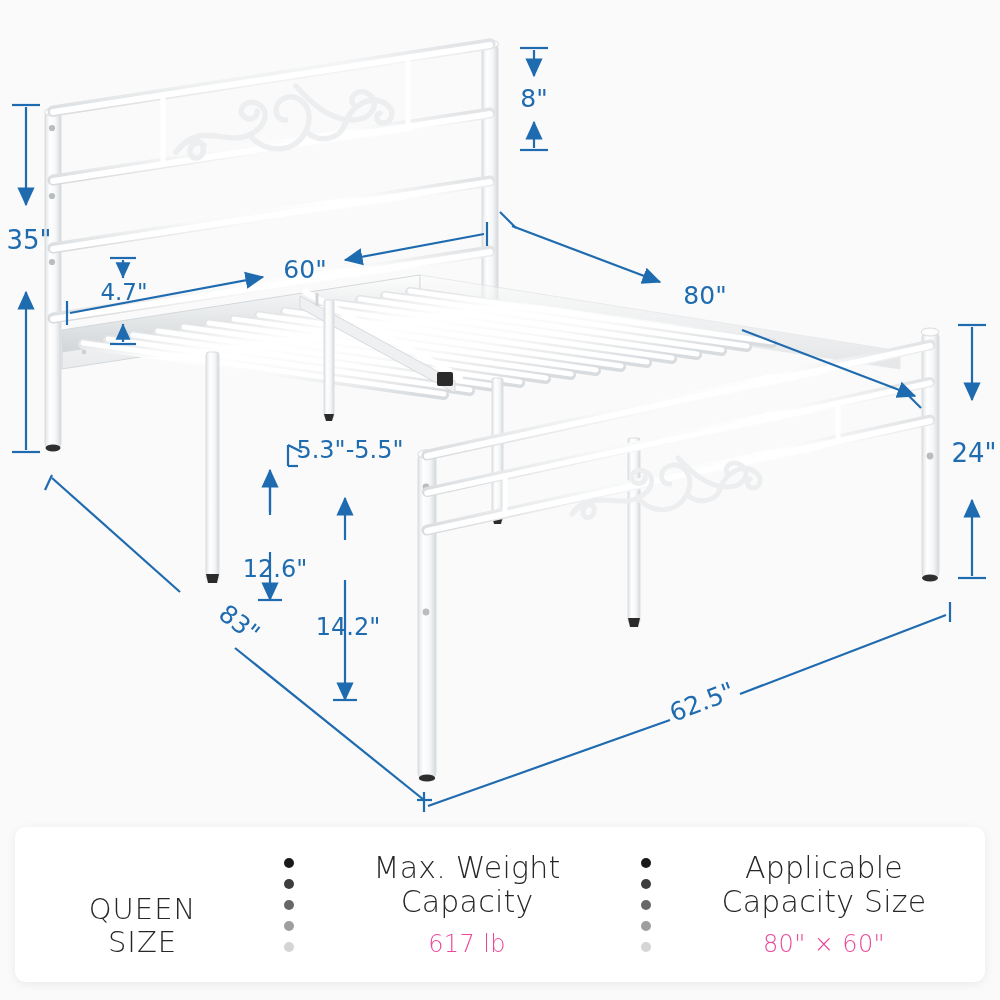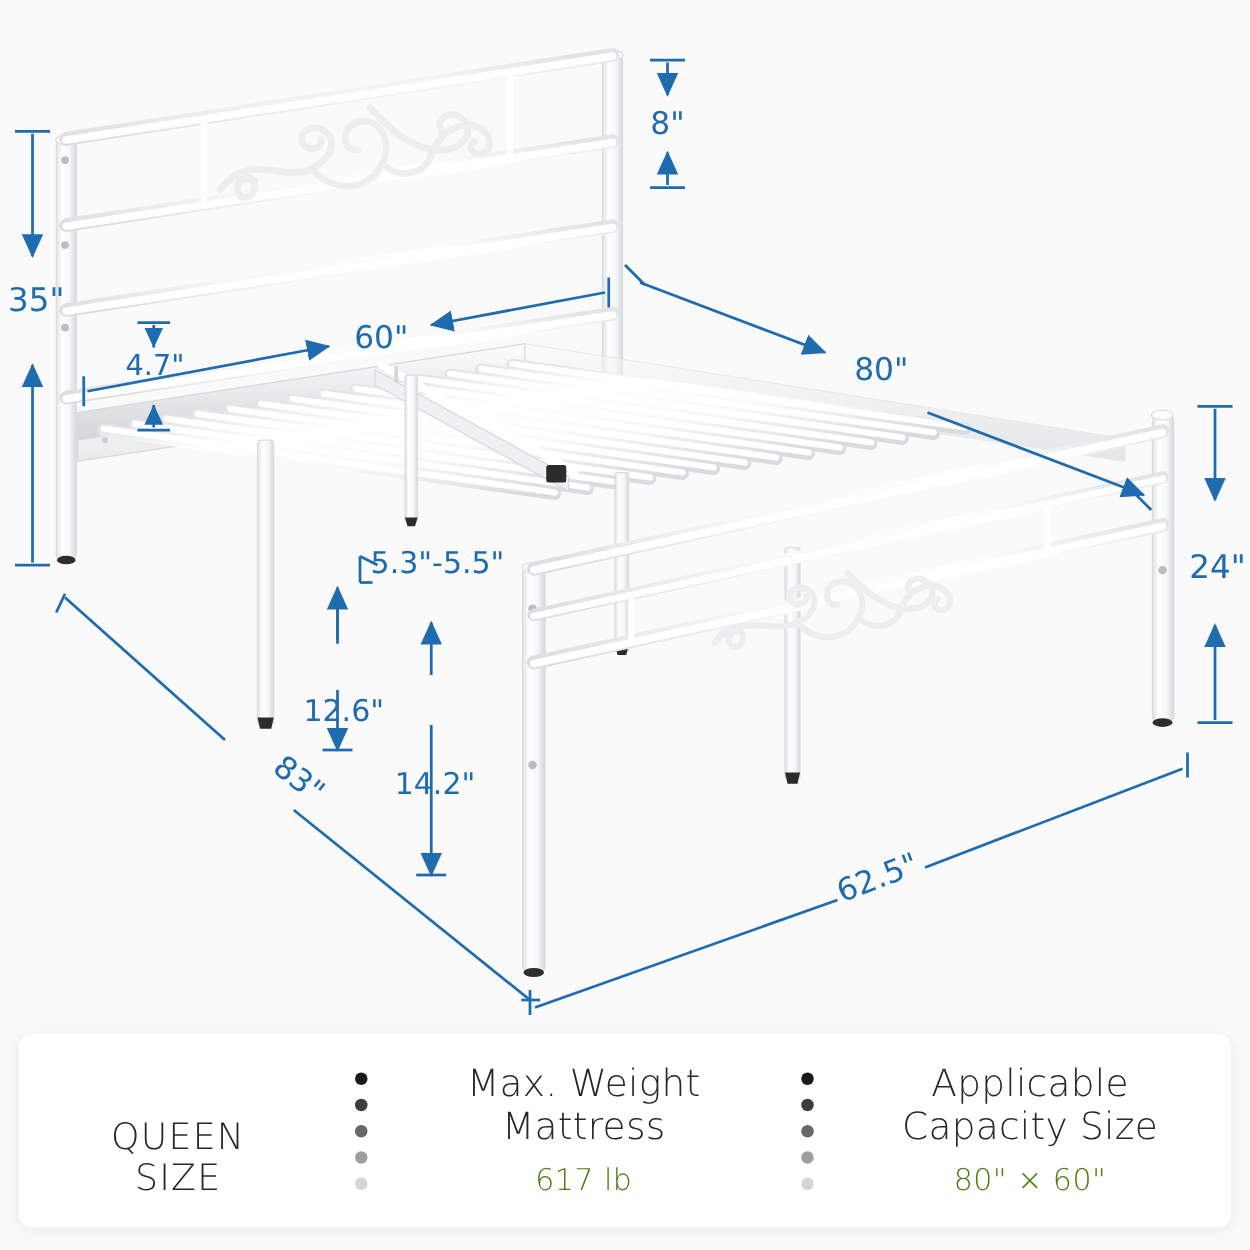--- a/index.html
+++ b/index.html
@@ -39,21 +39,21 @@
     color:#272727;
     font-size:30px;
     line-height:1.13;
     letter-spacing:.2px;
     white-space:pre-line;
   }
   .cell-a .info-title{font-size:29px;letter-spacing:1px;}
   .info-value{
     font-family:"DejaVu Sans", sans-serif;
     font-weight:300;
-    color:#4d7c0f;
+    color:#ec4899;
     font-size:24px;
     margin-top:11px;
     letter-spacing:.4px;
   }
   .dots{
     width:37px;
     display:flex;flex-direction:column;
     align-items:center;justify-content:center;
     gap:11px;
     height:118px;
@@ -380,21 +380,21 @@
     <div class="dots">
       <span></span>
       <span></span>
       <span></span>
       <span></span>
       <span></span>
     </div>
 
     <div class="info-cell cell-b">
       <div class="info-title">Max. Weight
-Mattress</div>
+Capacity</div>
       <div class="info-value">617 lb</div>
     </div>
 
     <div class="dots">
       <span></span>
       <span></span>
       <span></span>
       <span></span>
       <span></span>
     </div>

